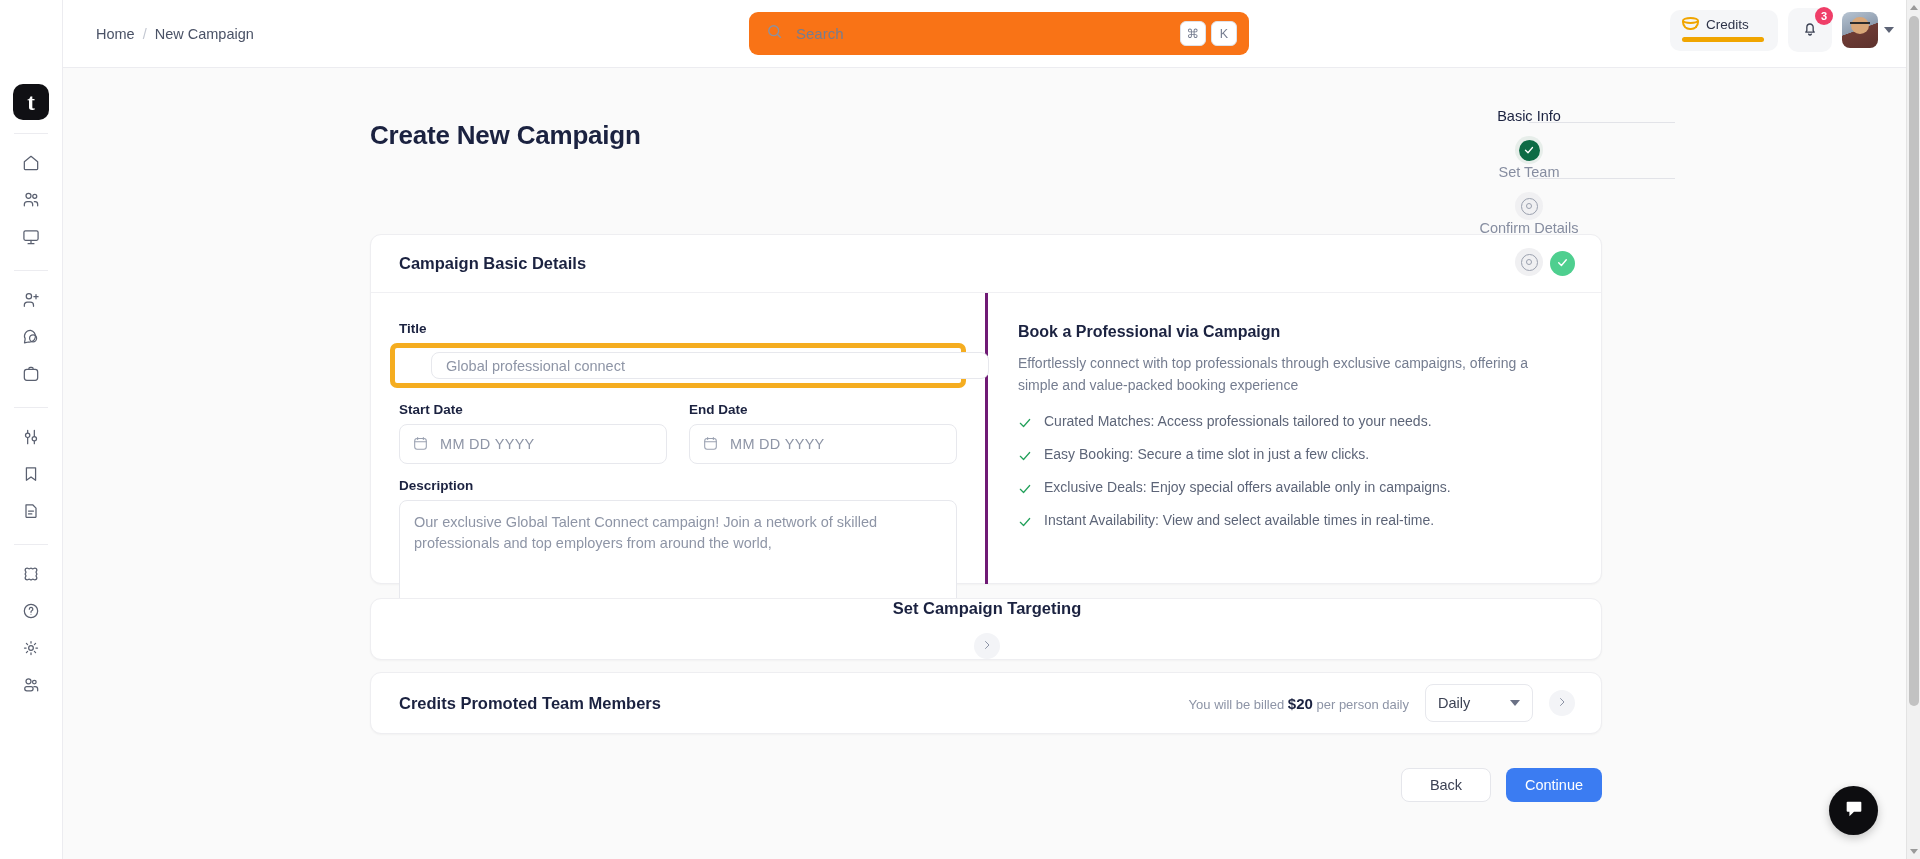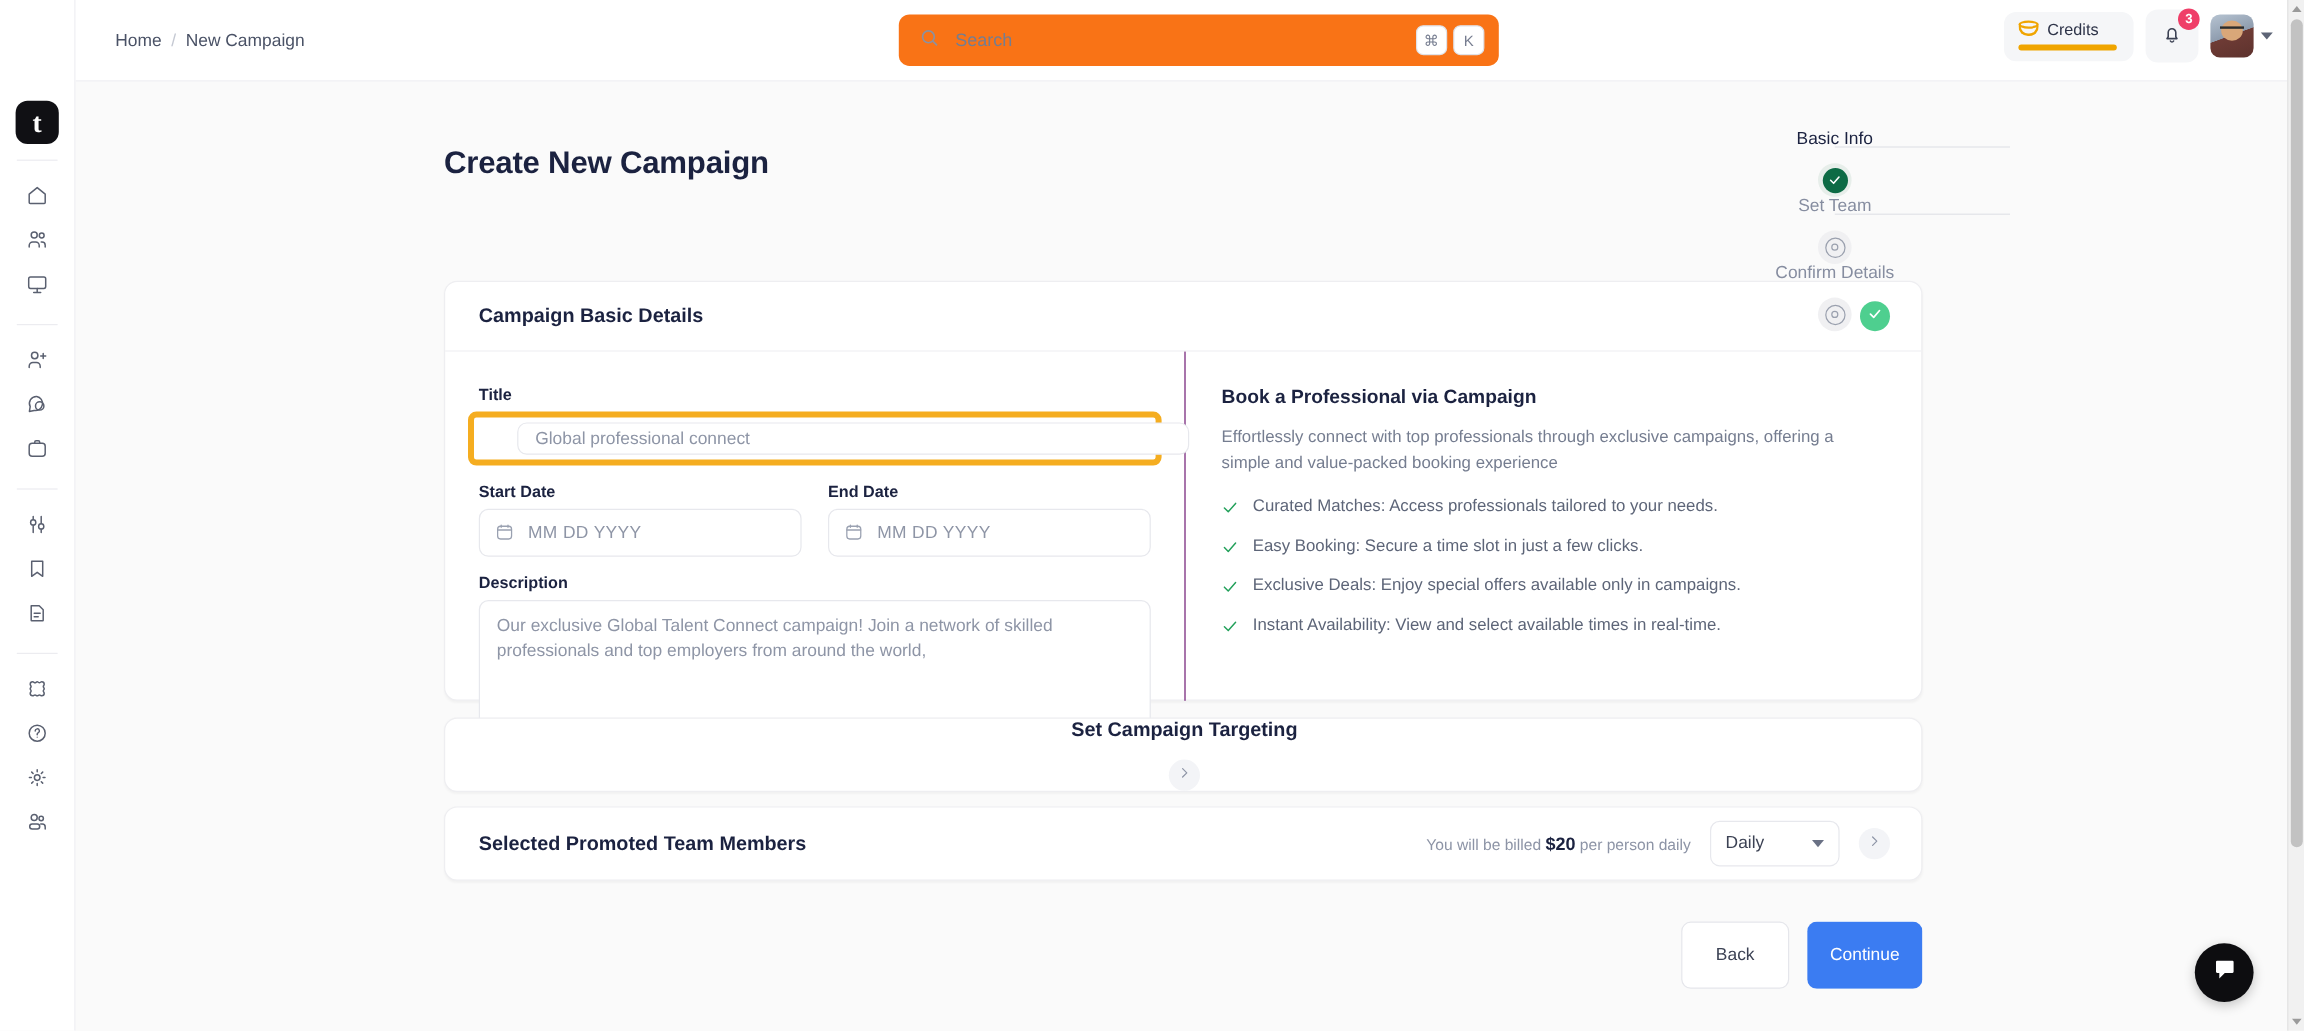--- a/index.html
+++ b/index.html
@@ -123,21 +123,21 @@
     box-shadow: 0 1px 2px rgba(17,24,39,.035); }
   #card-basic { left: 307px; top: 166px; width: 1232px; height: 350px; }
   .card-head { height: 58px; display: flex; align-items: center; justify-content: space-between;
     padding: 0 26px 0 28px; border-bottom: 1px solid #f0f0f3; }
   .card-title { font-size: 16.5px; font-weight: 700; color: #1b2240; }
   .ok-circle { width: 25px; height: 25px; border-radius: 50%; background: #4ecf8f;
     display: flex; align-items: center; justify-content: center; }
   .ok-circle svg { width: 13px; height: 13px; stroke: #fff; stroke-width: 2.6; fill: none;
     stroke-linecap: round; stroke-linejoin: round; }
   .card-body { display: flex; height: 291px; }
-  .col-left { width: 617px; border-right: 1px solid #701a75; padding: 28px 28px 0 28px; }
+  .col-left { width: 617px; border-right: 3px solid #701a75; padding: 28px 28px 0 28px; }
   .col-right { flex: 1; padding: 30px 30px 0 30px; }
 
   .fld-label { font-size: 13.5px; font-weight: 700; color: #1b2240; margin-bottom: 7px; }
   .input {
     width: 100%; height: 40px; border: 1px solid #e7e8ed; border-radius: 8px;
     background: #fff; padding: 0 14px; font-size: 14.5px; color: #2f3547;
     font-family: "Liberation Sans", sans-serif; outline: none;
   }
   .input::placeholder { color: #8e95a6; }
   .title-highlight { border: 5px solid #f5ad20; border-radius: 7px; padding: 4px; margin: 0 -9px; }
@@ -178,21 +178,21 @@
   }
   .select .cd { width: 0; height: 0; border-left: 5px solid transparent; border-right: 5px solid transparent;
     border-top: 6px solid #6a7185; }
   .gochev { width: 26px; height: 26px; border-radius: 50%; background: #f3f4f7;
     display: flex; align-items: center; justify-content: center; cursor: pointer; }
   .gochev svg { width: 12px; height: 12px; stroke: #8d94a6; stroke-width: 2; fill: none;
     stroke-linecap: round; stroke-linejoin: round; }
 
   .actions { position: absolute; left: 307px; top: 700px; width: 1232px;
     display: flex; justify-content: flex-end; gap: 15px; }
-  .btn { height: 56px; border-radius: 8px; font-size: 14.5px; cursor: pointer;
+  .btn { height: 34px; border-radius: 8px; font-size: 14.5px; cursor: pointer;
     font-family: "Liberation Sans", sans-serif; border: 1px solid transparent; }
   .btn-back { width: 90px; background: #fff; border-color: #e5e6eb; color: #3c4254; }
   .btn-continue { width: 96px; background: #3b7cf2; color: #fff; font-weight: 500; }
 
   .chatfab { position: absolute; right: 28px; bottom: 24px; width: 49px; height: 49px;
     border-radius: 50%; background: #0d0d10; display: flex; align-items: center; justify-content: center;
     cursor: pointer; box-shadow: 0 3px 10px rgba(0,0,0,.22); }
   .chatfab svg { width: 22px; height: 22px; fill: #fff; }
 
   
@@ -473,21 +473,21 @@
   <div class="card" id="card-targeting">
     <div class="row-title">Set Campaign Targeting</div>
     <div class="gochev">
       <span><svg viewBox="0 0 24 24">
             <path d="M9 5l7 7-7 7"></path>
           </svg></span>
     </div>
   </div>
 
   <div class="card" id="card-team">
-    <div class="row-title">Selected Promoted Team Members</div>
+    <div class="row-title">Credits Promoted Team Members</div>
     <div class="row-right">
       <div class="bill"><span>You will be billed </span><b>$20</b><span> per person daily</span></div>
       <div class="select">
         <span>Daily</span>
         <span class="cd"></span>
       </div>
       <div class="gochev">
         <span><svg viewBox="0 0 24 24">
               <path d="M9 5l7 7-7 7"></path>
             </svg></span>

